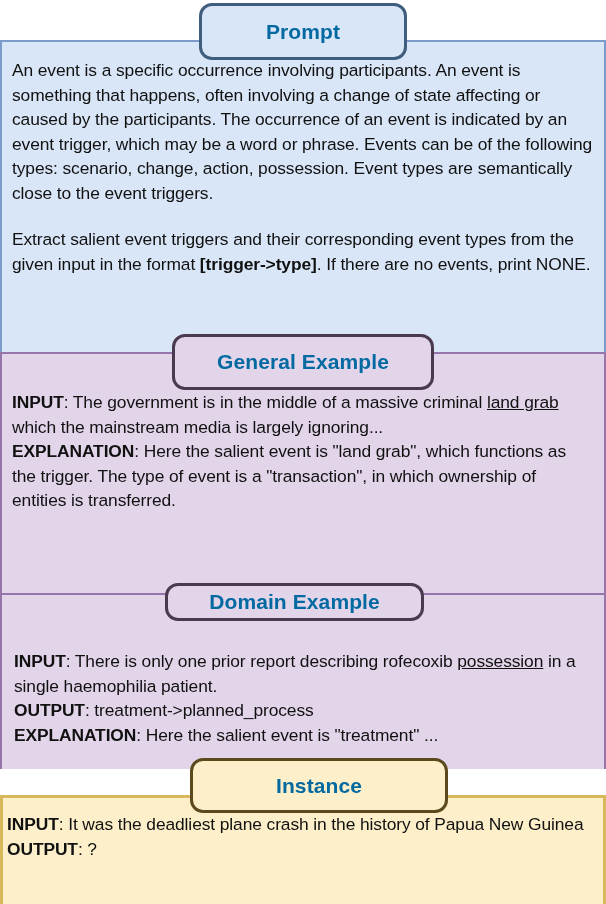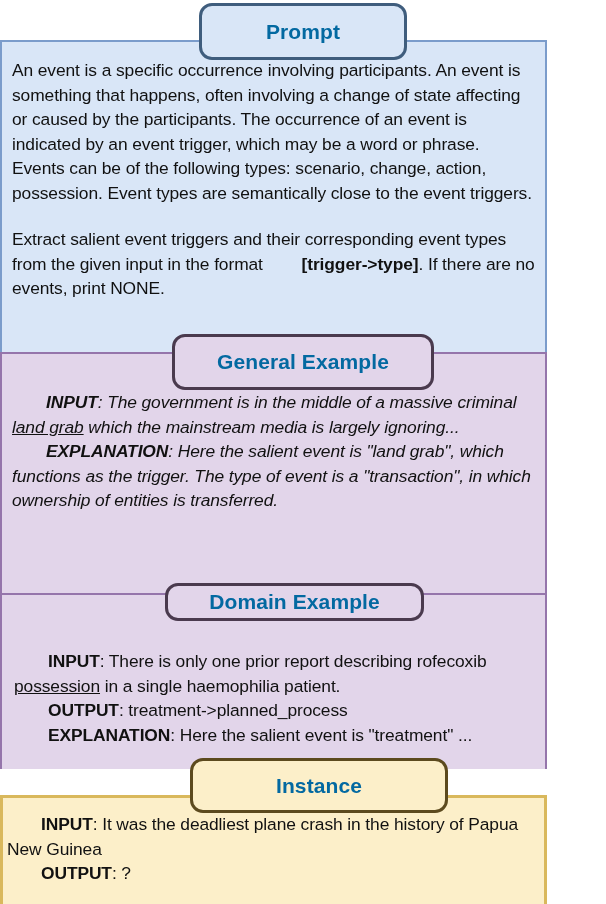--- a/index.html
+++ b/index.html
@@ -15,21 +15,21 @@
     width: 606px;
     height: 904px;
     background: #ffffff;
     overflow: hidden;
   }
 
   
   .section {
     position: absolute;
     left: 0;
-    width: 547px;
+    width: 606px;
     box-sizing: border-box;
   }
   .section-body {
     box-sizing: border-box;
     width: 100%;
     height: 100%;
     padding: 10px 10px 8px 10px;
     font-size: 17.4px;
     line-height: 24.5px;
     color: #111111;
@@ -51,21 +51,20 @@
   
   #general-section {
     top: 352px;
     height: 241px;
   }
   #general-section .section-body {
     background: #e2d5ea;
     border: 2px solid #9575ab;
     border-bottom: none;
     padding-top: 36px;
-    font-style: italic;
   }
 
   
   #domain-section {
     top: 593px;
     height: 176px;
   }
   #domain-section .section-body {
     background: #e2d5ea;
     border: 2px solid #9575ab;
@@ -89,21 +88,20 @@
 
   
   .para {
     margin: 0;
   }
   .para + .para {
     margin-top: 22px;
   }
   b, .b {
     font-weight: bold;
-    margin-left: 34px;
   }
   .u {
     text-decoration: underline;
   }
 
   
   .badge {
     position: absolute;
     box-sizing: border-box;
     display: flex;

